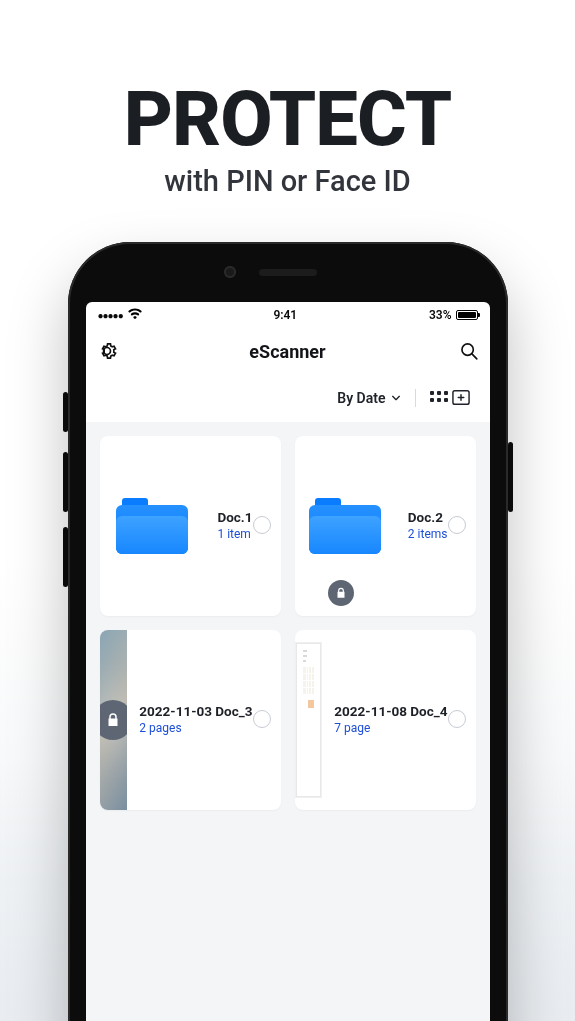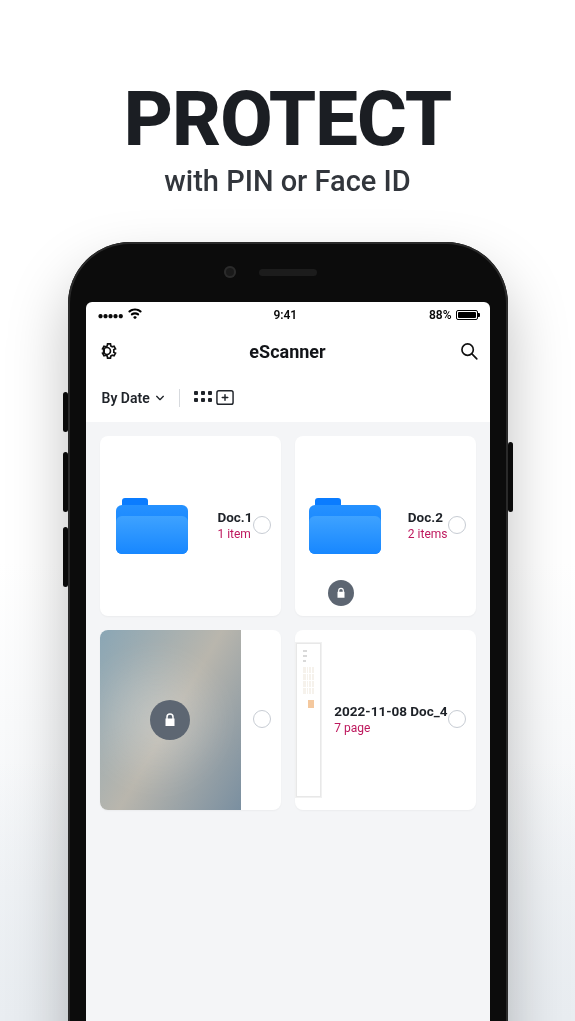--- a/index.html
+++ b/index.html
@@ -95,21 +95,21 @@
     height:46px;
     display:flex; align-items:center; justify-content:space-between;
     padding:0 8px;
   }
   .nav-title { font-size:18px; font-weight:700; color:#121418; }
   .icon-btn { width:26px; height:26px; display:flex; align-items:center; justify-content:center; cursor:pointer; }
   .gear svg, .search svg { width:22px; height:22px; }
 
   
   .toolbar {
-    height:48px; display:flex; align-items:center; justify-content:flex-start;
+    height:48px; display:flex; align-items:center; justify-content:flex-end;
     padding:0 16px; color:#4a4f57;
   }
   .tool-left { display:flex; align-items:center; gap:14px; }
   .sort-btn { display:flex; align-items:center; gap:5px; font-size:14px; font-weight:600; color:#20242a; cursor:pointer;}
   .chev { width:10px; height:10px; }
   .divider { width:1px; height:18px; background:#d7dade; }
   .grid-dots {
     width:18px; height:14px; display:grid; grid-template-columns:repeat(3,4px); grid-template-rows:repeat(2,4px); gap:3px;
   }
   .grid-dots span{ background:#20242a; border-radius:1px; }
@@ -164,21 +164,21 @@
   .doc-thumb .hline{ height:2px; background:#d9d9d9; }
   .doc-thumb .tbl{ display:grid; grid-template-columns:1.2fr .6fr .8fr .8fr; gap:1px; margin-top:2px;}
   .doc-thumb .tbl span{ background:#f6f2ec; height:6px; }
   .doc-thumb .tot{ align-self:flex-end; width:50%; height:8px; background:#f4c89e; margin-top:3px;}
 
   .meta{
     padding:9px 10px 11px 12px; display:flex; justify-content:space-between; align-items:center;
   }
   .meta-text{ display:flex; flex-direction:column; gap:2px; min-width:0;}
   .meta-title{ font-size:13.5px; font-weight:700; color:#1d2127; white-space:nowrap; overflow:hidden; text-overflow:ellipsis; max-width:130px;}
-  .meta-sub{ font-size:12px; color:#be185d; }
+  .meta-sub{ font-size:12px; color:#1d4ed8; }
   .radio{ width:18px; height:18px; border:1.5px solid #c7ccd3; border-radius:50%; flex-shrink:0;}
 
   .bg-fade{
     position:absolute; left:0; right:0; bottom:0; height:260px;
     background:linear-gradient(180deg,transparent,#e9edf1);
     z-index:-1;
   }
 </style>
 </head>
 <body>
@@ -202,21 +202,21 @@
       <div class="status-left">
         <span class="dots">●●●●●</span>
         <span>
           <svg width="14" height="11" viewBox="0 0 24 18">
               <path fill="#000" d="M12 18c-.8 0-1.5-.3-2-.9l-.6-.7c-.5-.6-.4-1.5.2-2 .7-.5 1.5-.8 2.4-.8s1.7.3 2.4.8c.6.5.7 1.4.2 2l-.6.7c-.5.6-1.2.9-2 .9zm6.4-6.2c-.5.6-1.4.7-2 .2-1.3-1-2.8-1.5-4.4-1.5s-3.1.5-4.4 1.5c-.6.5-1.5.4-2-.2l-.5-.6c-.5-.6-.4-1.6.3-2.1C7.3 7.8 9.6 7 12 7s4.7.8 6.6 2.1c.7.5.8 1.5.3 2.1l-.5.6zm4.2-4.9c-.5.6-1.4.7-2.1.2C17.9 5.1 15 4 12 4S6.1 5.1 3.5 7.1c-.7.5-1.6.4-2.1-.2l-.5-.6C.4 5.7.5 4.7 1.2 4.2 4.3 1.9 8 .6 12 .6s7.7 1.3 10.8 3.6c.7.5.8 1.5.3 2.1l-.5.6z"></path>
             </svg>
         </span>
       </div>
       <div>9:41</div>
       <div class="status-right">
-        <span>88%</span>
+        <span>33%</span>
         <span class="battery">
             <span class="fill"></span>
           </span>
       </div>
     </div>
 
     <div class="navbar">
       <div class="icon-btn gear">
         <svg viewBox="0 0 24 24">
             <path fill="none" stroke="#111" stroke-width="1.8" d="M12 8.2A3.8 3.8 0 1 0 12 15.8 3.8 3.8 0 1 0 12 8.2z M19.4 13.5l1.9.9-1.6 2.8-2-.6c-.5.4-1 .8-1.6 1l-.3 2.1h-3.2l-.3-2.1c-.6-.2-1.1-.6-1.6-1l-2 .6-1.6-2.8 1.9-.9c-.1-.5-.1-1-.1-1.5s0-1 .1-1.5l-1.9-.9 1.6-2.8 2 .6c.5-.4 1-.8 1.6-1l.3-2.1h3.2l.3 2.1c.6.2 1.1.6 1.6 1l2-.6 1.6 2.8-1.9.9c.1.5.1 1 .1 1.5s0 1-.1 1.5z"></path>
@@ -305,20 +305,24 @@
             <div class="blurred"></div>
               <div class="shade"></div>
             <div class="lock-badge center" style="position:absolute; left:50%; top:50%; transform:translate(-50%,-50%)">
               <svg viewBox="0 0 24 24">
                   <path d="M7 10V8a5 5 0 0 1 10 0v2h1v10H6V10h1zm2 0h6V8a3 3 0 0 0-6 0v2z"></path>
                 </svg>
             </div>
           </div>
         </div>
         <div class="meta">
+          <div class="meta-text">
+            <div class="meta-title">2022-11-03 Doc_3</div>
+            <div class="meta-sub">2 pages</div>
+          </div>
           <div class="radio"></div>
         </div>
       </div>
 
       <div class="card">
         <div class="thumb">
           <div class="doc-thumb">
             <div class="hline" style="width:40%"></div>
             <div class="hline" style="width:35%"></div>
             <div class="hline" style="width:28%"></div>

